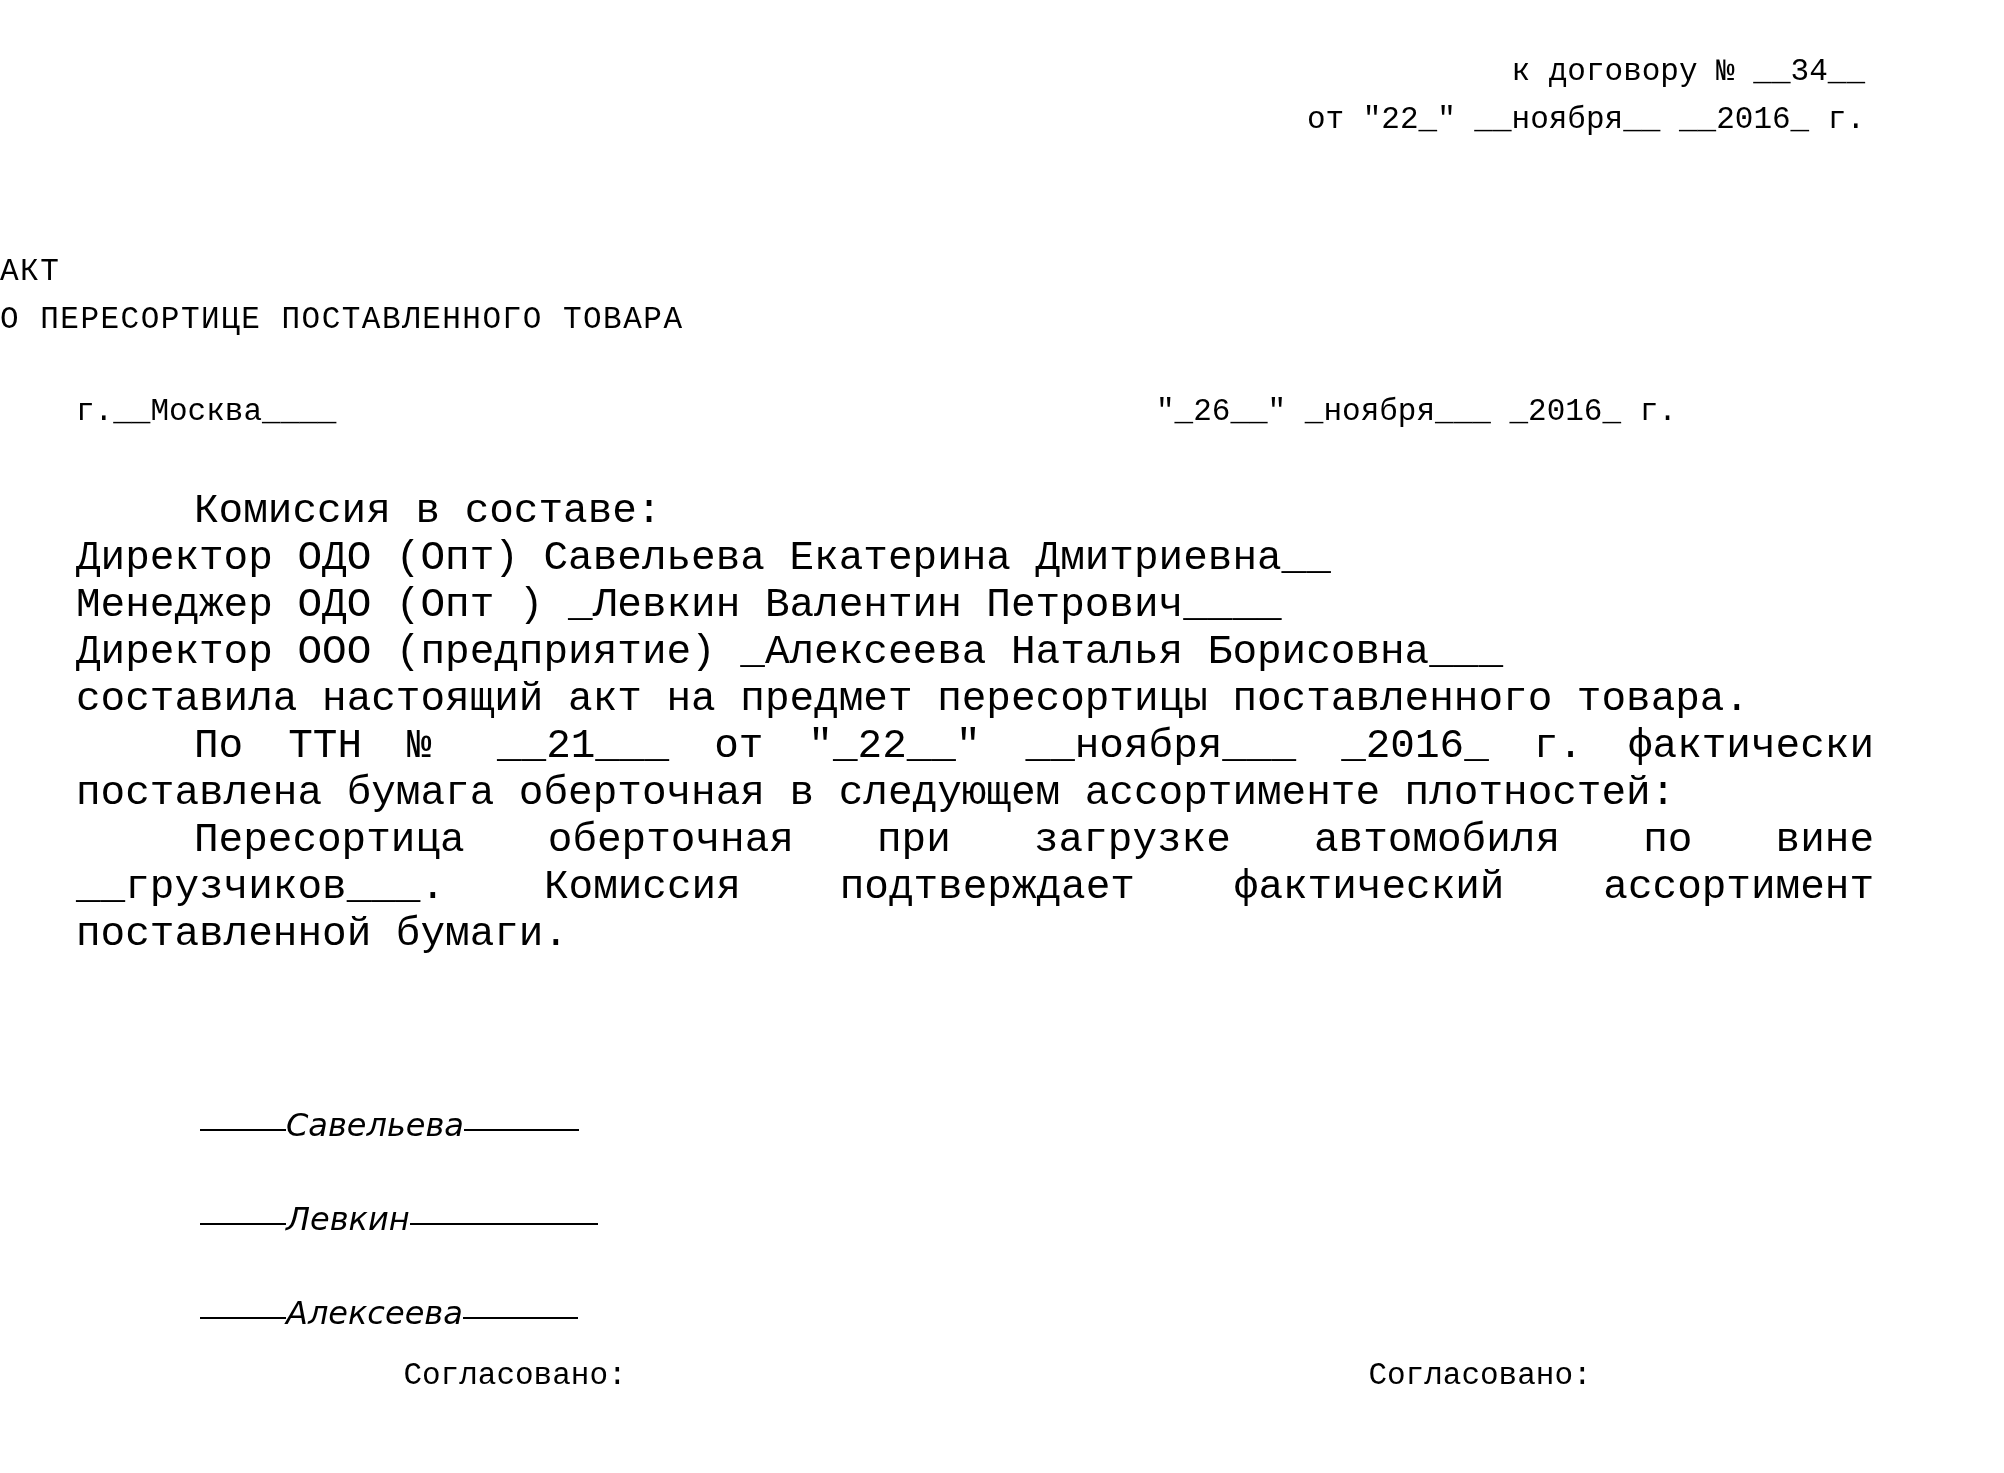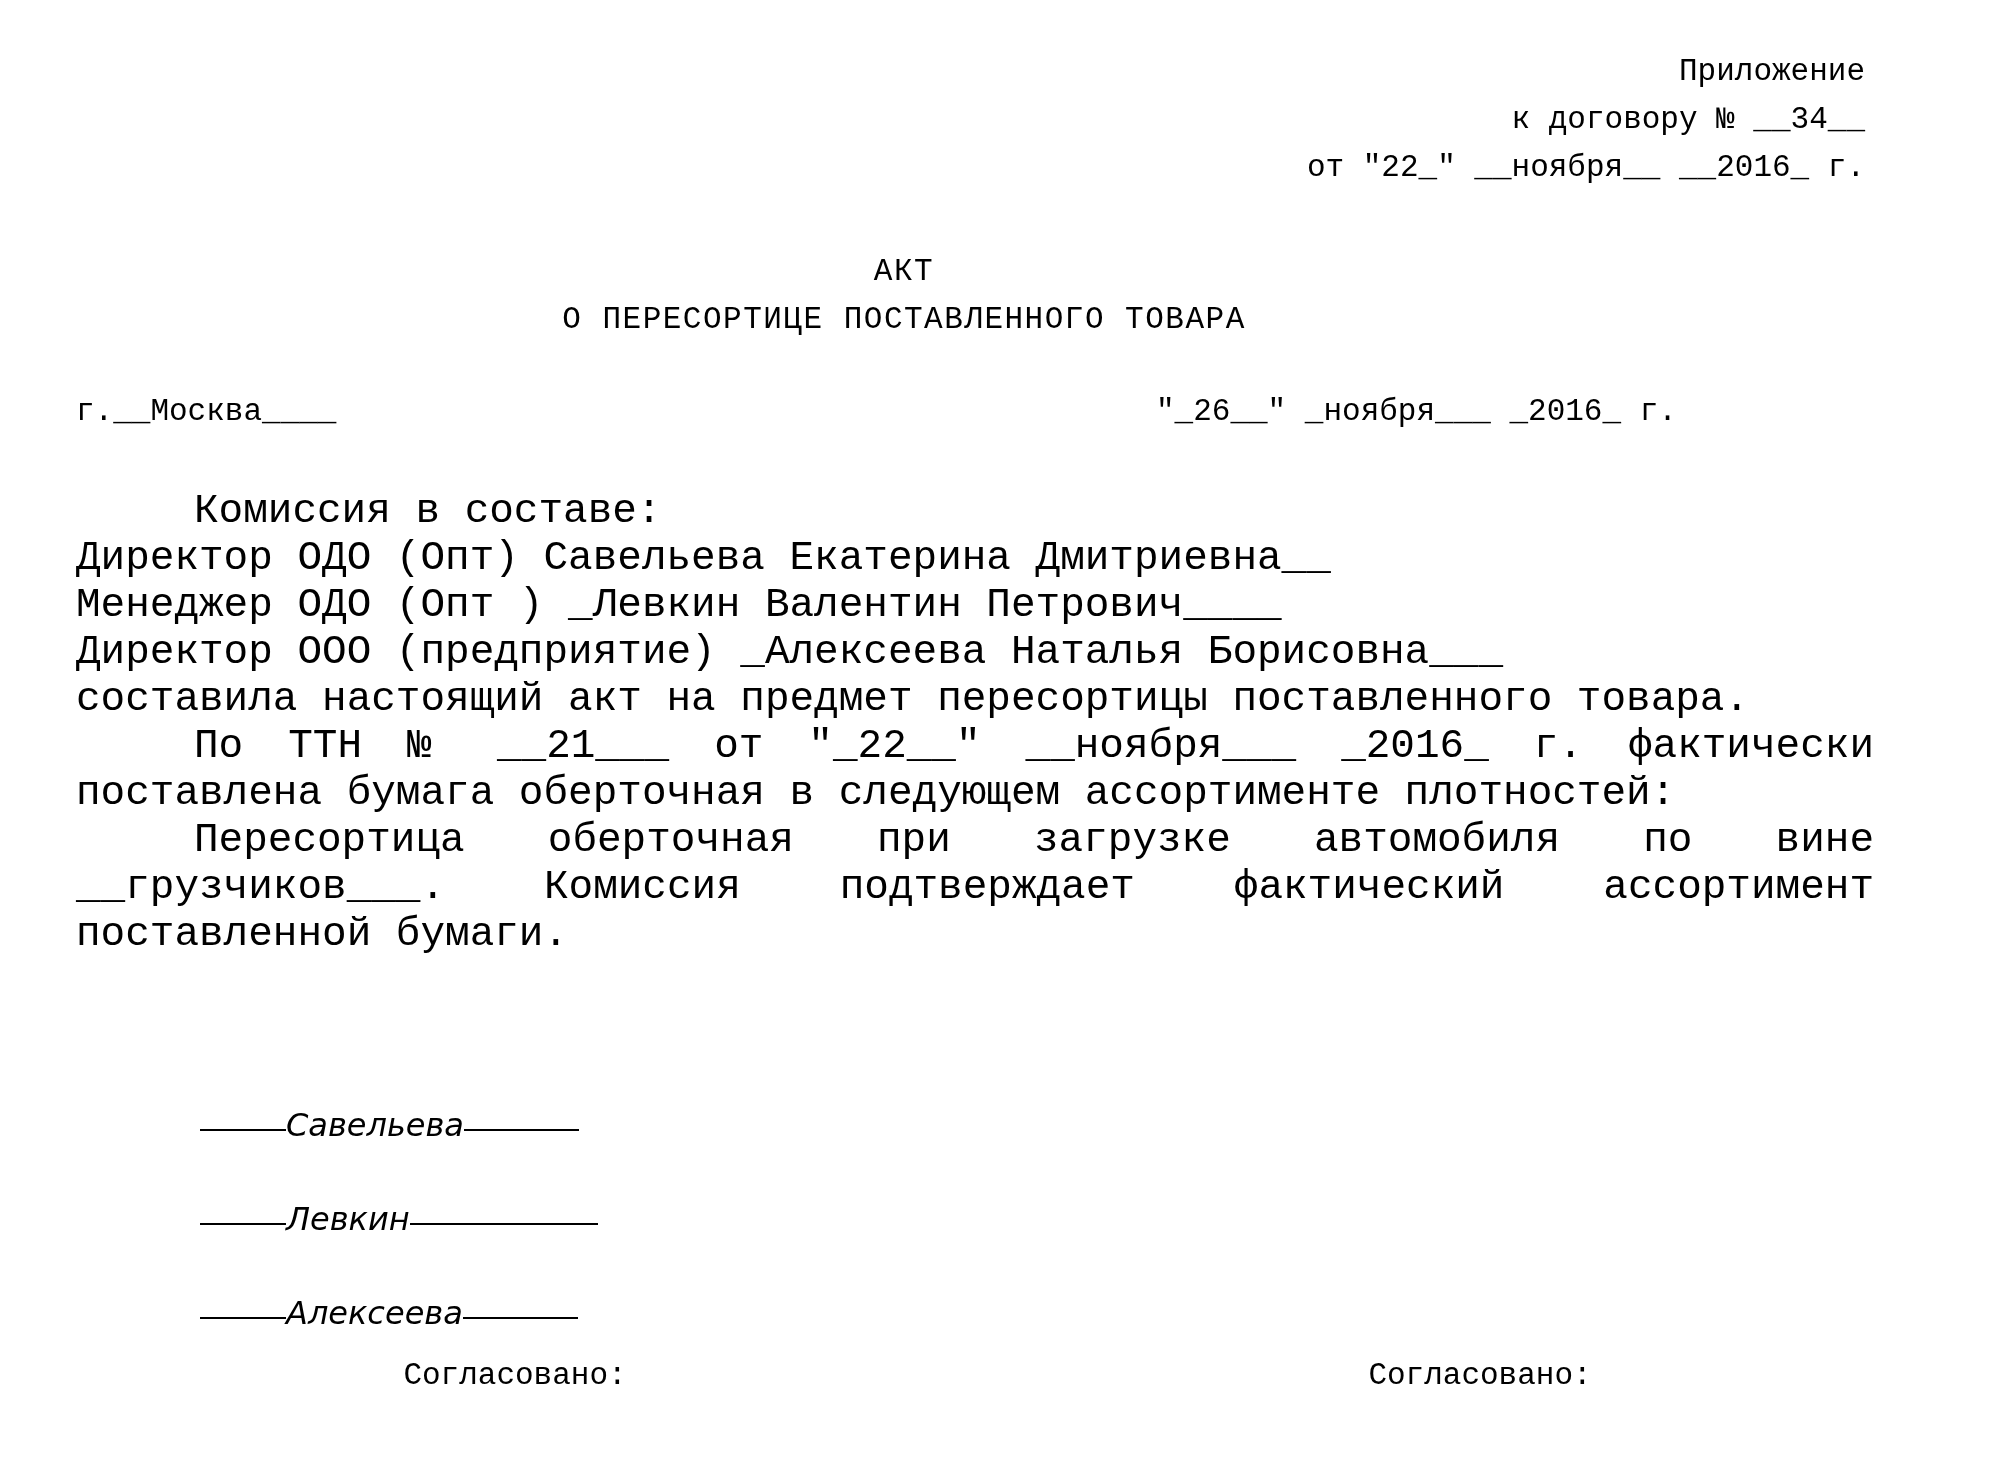--- a/index.html
+++ b/index.html
@@ -37,21 +37,20 @@
     letter-spacing: 0px;
   }
   .header-line { white-space: pre; }
 
   
   .title-block {
     position: absolute;
     left: 0;
     top: 248px;
     width: 1808px;
-    text-align: center;
     font-size: 31px;
     line-height: 48px;
     letter-spacing: 1.5px;
   }
   .title-line { white-space: pre; }
 
   
   .city-row {
     position: absolute;
     top: 390px;
@@ -118,21 +117,20 @@
   .appr-col.left { left: 130px; width: 770px; }
   .appr-col.right { left: 1080px; width: 800px; }
   .appr-heading { display: block; text-align: center; }
 </style>
 </head>
 <body>
 
 <div class="page">
 
   <div class="header-block">
-    <div class="header-line">Приложение</div>
     <div class="header-line">к договору № __34__</div>
     <div class="header-line">от "22_" __ноября__ __2016_ г.</div>
   </div>
 
   <div class="title-block">
     <div class="title-line">АКТ</div>
     <div class="title-line">О ПЕРЕСОРТИЦЕ ПОСТАВЛЕННОГО ТОВАРА</div>
   </div>
 
   <div class="city-row">

